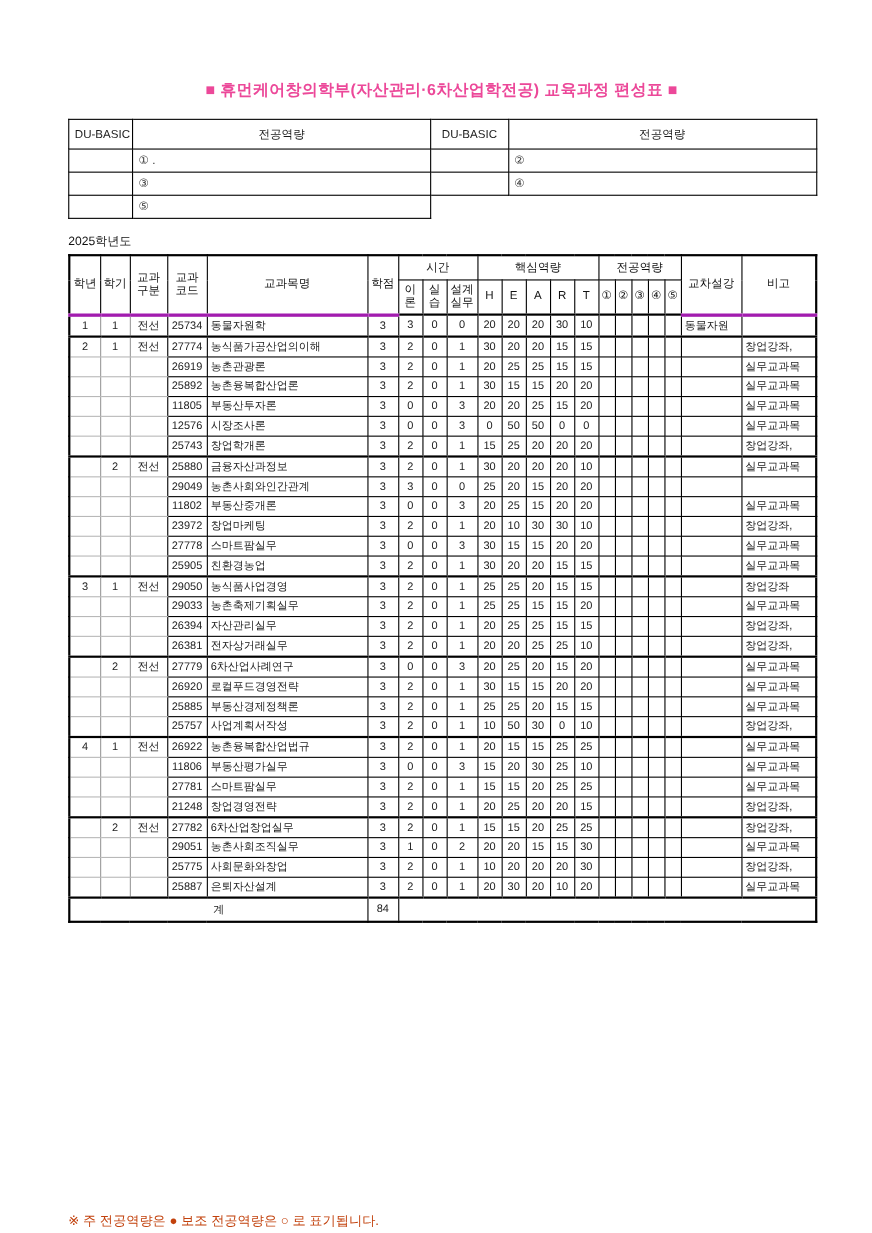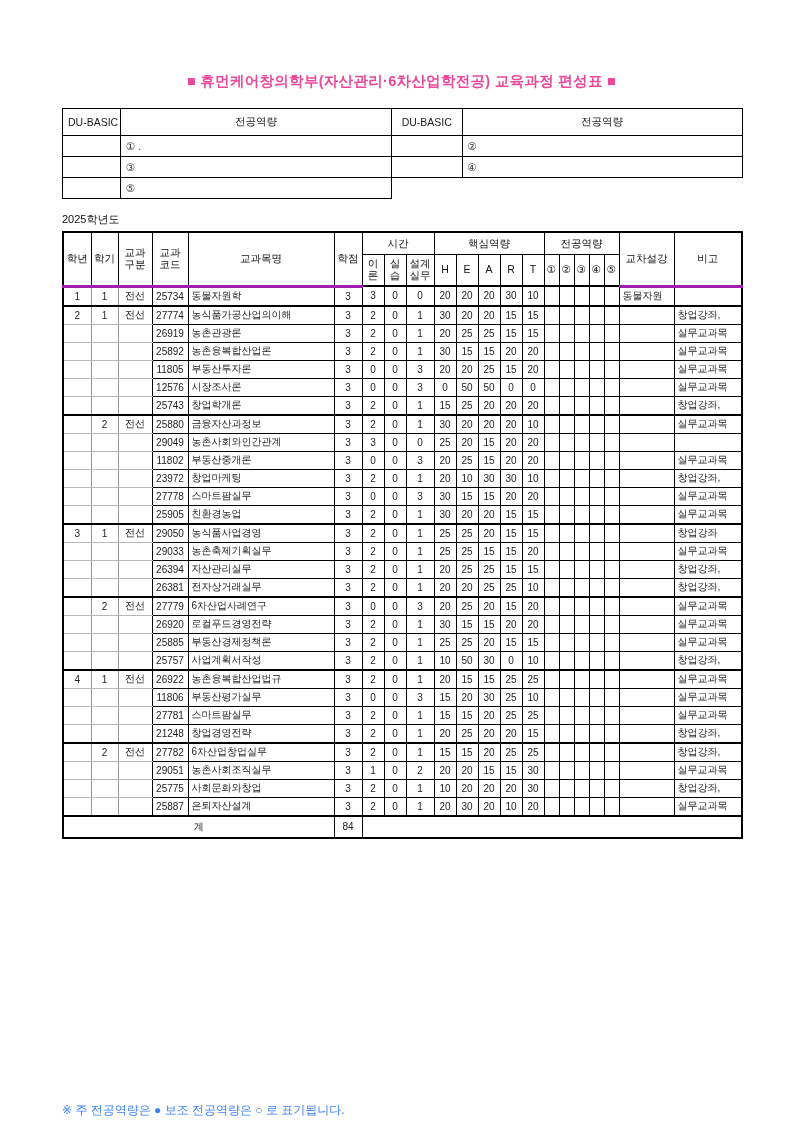--- a/index.html
+++ b/index.html
@@ -40,21 +40,21 @@
   .ctab thead th.hd-span { border-bottom:3px solid #a21caf; }
   .ctab tbody td { height:17px; font-size:10px; color:#222; }
   .ctab td.c-name, .ctab td.c-note, .ctab td.c-cross { text-align:left; padding:0 3px; }
   .ctab tbody td.c-year, .ctab tbody td.c-sem { border-right-color:#999; }
   .ctab tbody tr.pre-sub td.c-year,
   .ctab tbody tr.pre-sub td.c-sem,
   .ctab tbody tr.pre-sub td.c-cat { border-bottom-color:#b8b8b8; }
   .ctab tbody tr.pre-group td { border-bottom-width:2px; }
   .ctab tbody.total-body td { height:20px; border-bottom:none; font-size:10px; }
 
-  .footnote { margin-top:263px; font-size:12px; color:#3b82f6; }
+  .footnote { margin-top:263px; font-size:12px; color:#c2410c; }
 </style>
 </head>
 <body>
 
 <div class="page">
 
   <div class="doc-title">■ 휴먼케어창의학부(자산관리·6차산업학전공) 교육과정 편성표 ■</div>
 
   <div class="top-tables">
     <table class="ttab left" style="width:329px">

